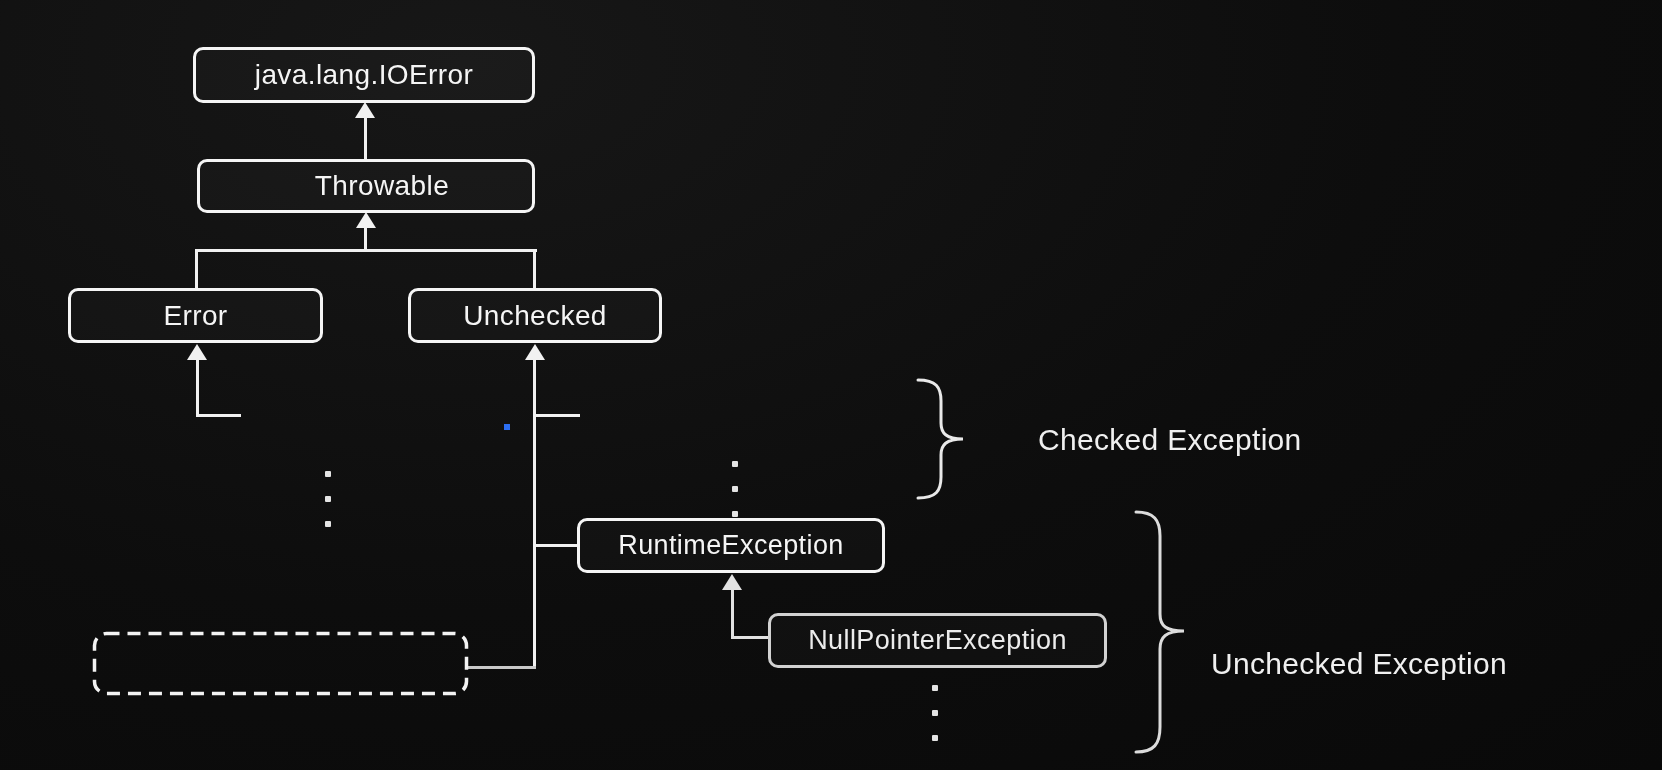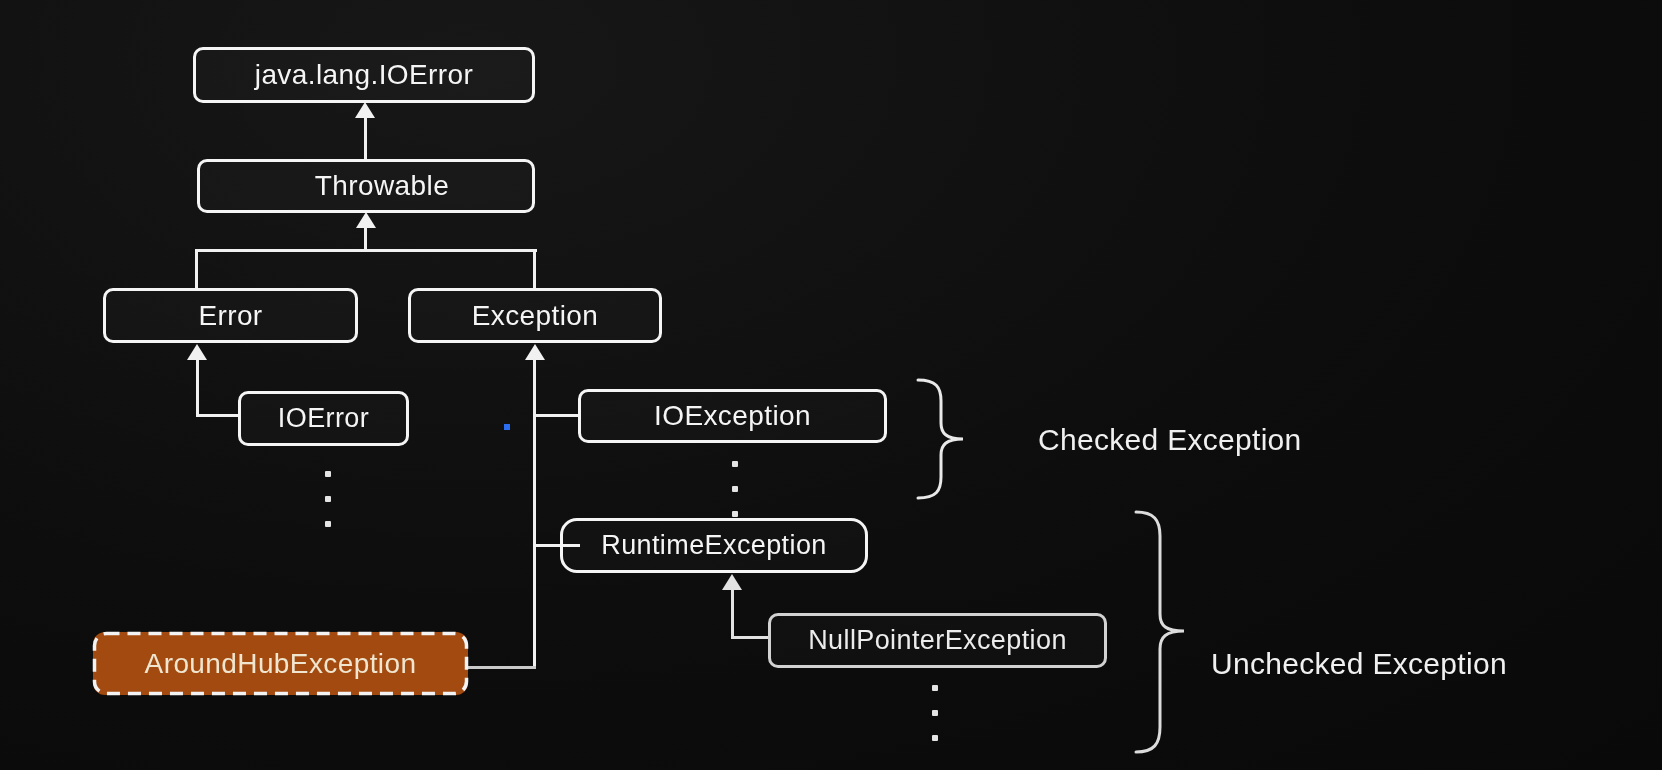--- a/index.html
+++ b/index.html
@@ -96,40 +96,31 @@
   <div class="arrowhead soft" style="left:722px; top:574px;"></div>
   <div class="line soft" style="left:731px; top:589px; width:3px; height:50px;"></div>
   <div class="line soft" style="left:731px; top:636px; width:40px; height:3px;"></div>
 
   <div class="node" style="left:193px; top:47px; width:342px; height:56px;">
     <span>java.lang.IOError</span>
   </div>
   <div class="node" style="left:197px; top:159px; width:338px; height:54px;padding-left:32px;">
     <span>Throwable</span>
   </div>
-  <div class="node" style="left:68px; top:288px; width:255px; height:55px;margin-left:35px;">
+  <div class="node" style="left:68px; top:288px; width:255px; height:55px;">
     <span>Error</span>
   </div>
   <div class="node" style="left:408px; top:288px; width:254px; height:55px;">
-    <span>Exception</span>
+    <span>Unchecked</span>
   </div>
-  <div class="node small" style="left:238px; top:391px; width:171px; height:55px;">
-    <span>IOError</span>
-  </div>
-  <div class="node" style="left:578px; top:389px; width:309px; height:54px;">
-    <span>IOException</span>
-  </div>
-  <div class="node small" style="left:560px; top:518px; width:308px; height:55px;border-radius:17px;">
+  <div class="node small" style="left:577px; top:518px; width:308px; height:55px;">
     <span>RuntimeException</span>
   </div>
   <div class="node small muted" style="left:768px; top:613px; width:339px; height:55px;">
     <span>NullPointerException</span>
-  </div>
-  <div class="node highlight" style="left:93px; top:632px; width:375px; height:63px;">
-    <span>AroundHubException</span>
   </div>
 
   <div class="dotcol" style="left:325px; top:471px;">
     <div class="dot"></div>
     <div class="dot"></div>
     <div class="dot"></div>
   </div>
   <div class="dotcol" style="left:732px; top:461px;">
     <div class="dot"></div>
     <div class="dot"></div>

